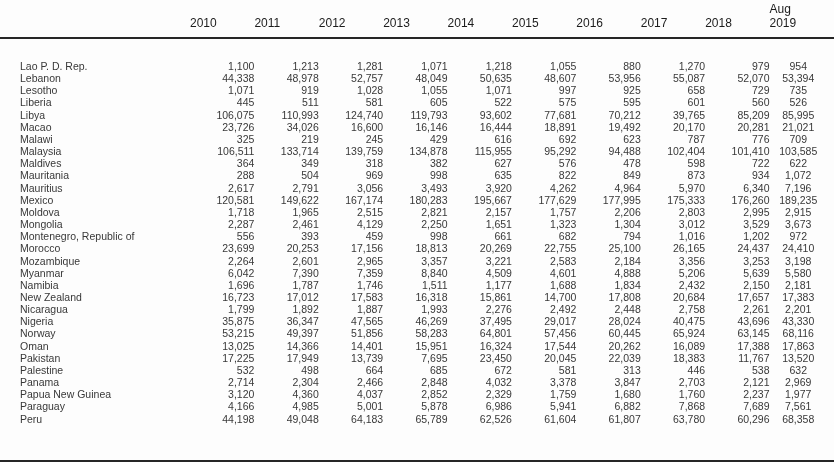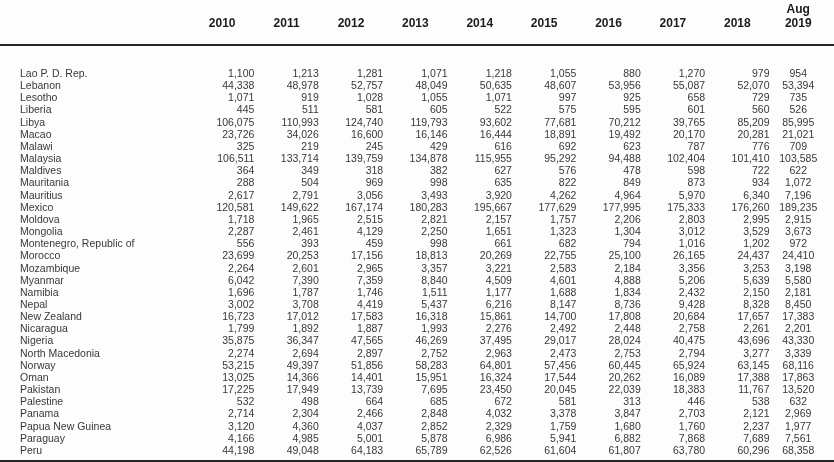--- a/index.html
+++ b/index.html
@@ -20,25 +20,25 @@
   }
   table.data-table {
     width: 834px;
     border-collapse: collapse;
     table-layout: fixed;
   }
   col.country-col { width: 190px; }
   col.year-col { width: auto; }
   thead th {
     font-size: 12px;
-    font-weight: bold;
+    font-weight: normal;
     color: #1c1c1c;
-    text-align: center;
+    text-align: left;
     vertical-align: bottom;
-    padding: 3px 0 14px 0;
+    padding: 3px 0 7px 0;
     line-height: 13.5px;
     white-space: nowrap;
   }
   thead tr {
     border-bottom: 2px solid #262626;
   }
   thead th:last-child { padding-right: 7px; }
   tbody td {
     font-size: 10.5px;
     line-height: 12.15px;
@@ -334,33 +334,20 @@
           <td class="num">1,746</td>
           <td class="num">1,511</td>
           <td class="num">1,177</td>
           <td class="num">1,688</td>
           <td class="num">1,834</td>
           <td class="num">2,432</td>
           <td class="num">2,150</td>
           <td class="num">2,181</td>
         </tr>
         <tr>
-          <td class="country">Nepal</td>
-          <td class="num">3,002</td>
-          <td class="num">3,708</td>
-          <td class="num">4,419</td>
-          <td class="num">5,437</td>
-          <td class="num">6,216</td>
-          <td class="num">8,147</td>
-          <td class="num">8,736</td>
-          <td class="num">9,428</td>
-          <td class="num">8,328</td>
-          <td class="num">8,450</td>
-        </tr>
-        <tr>
           <td class="country">New Zealand</td>
           <td class="num">16,723</td>
           <td class="num">17,012</td>
           <td class="num">17,583</td>
           <td class="num">16,318</td>
           <td class="num">15,861</td>
           <td class="num">14,700</td>
           <td class="num">17,808</td>
           <td class="num">20,684</td>
           <td class="num">17,657</td>
@@ -386,33 +373,20 @@
           <td class="num">47,565</td>
           <td class="num">46,269</td>
           <td class="num">37,495</td>
           <td class="num">29,017</td>
           <td class="num">28,024</td>
           <td class="num">40,475</td>
           <td class="num">43,696</td>
           <td class="num">43,330</td>
         </tr>
         <tr>
-          <td class="country">North Macedonia</td>
-          <td class="num">2,274</td>
-          <td class="num">2,694</td>
-          <td class="num">2,897</td>
-          <td class="num">2,752</td>
-          <td class="num">2,963</td>
-          <td class="num">2,473</td>
-          <td class="num">2,753</td>
-          <td class="num">2,794</td>
-          <td class="num">3,277</td>
-          <td class="num">3,339</td>
-        </tr>
-        <tr>
           <td class="country">Norway</td>
           <td class="num">53,215</td>
           <td class="num">49,397</td>
           <td class="num">51,856</td>
           <td class="num">58,283</td>
           <td class="num">64,801</td>
           <td class="num">57,456</td>
           <td class="num">60,445</td>
           <td class="num">65,924</td>
           <td class="num">63,145</td>

